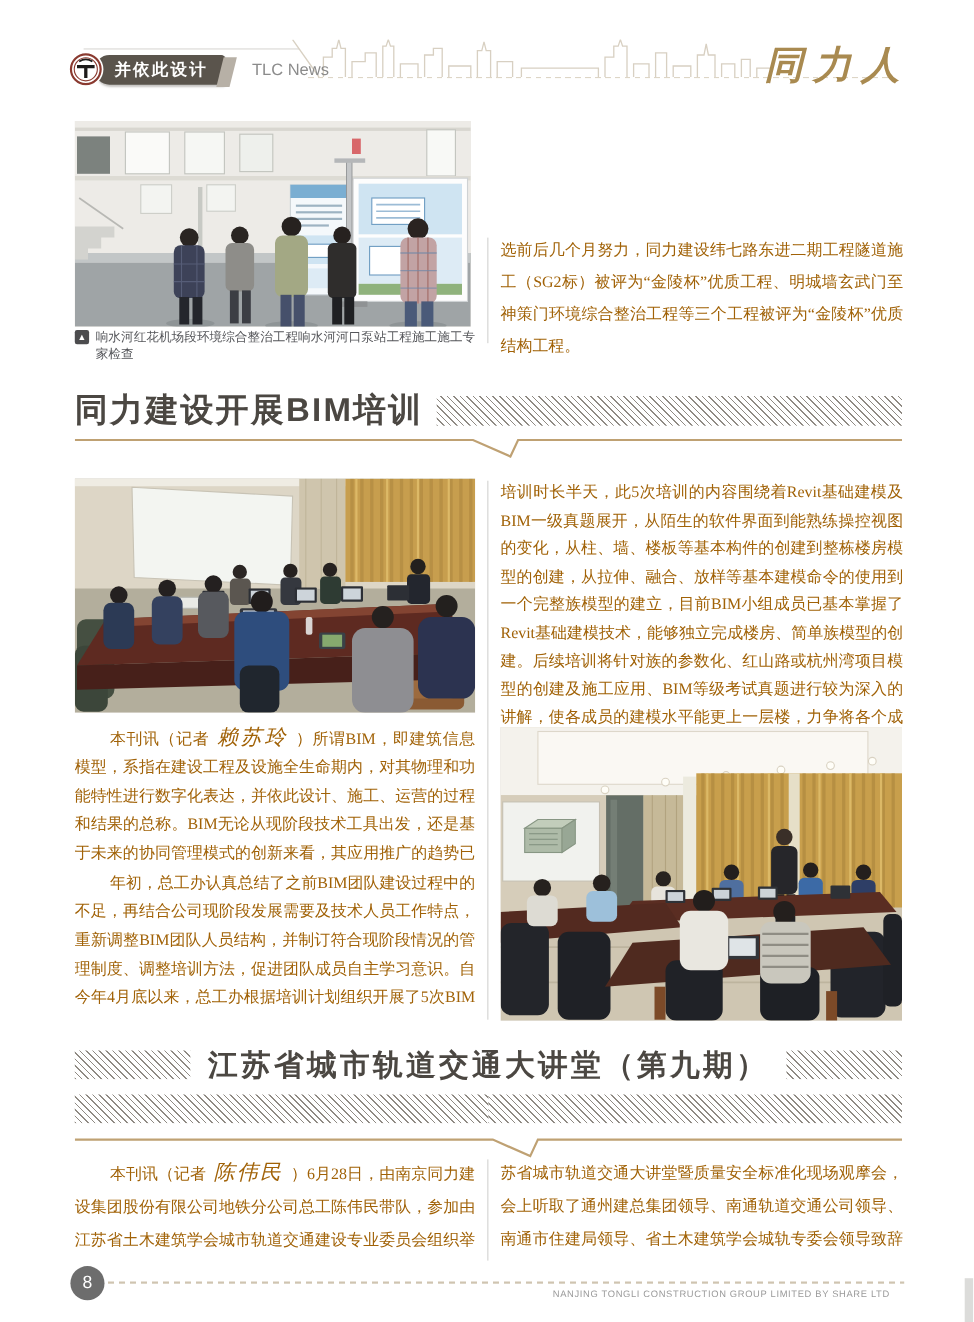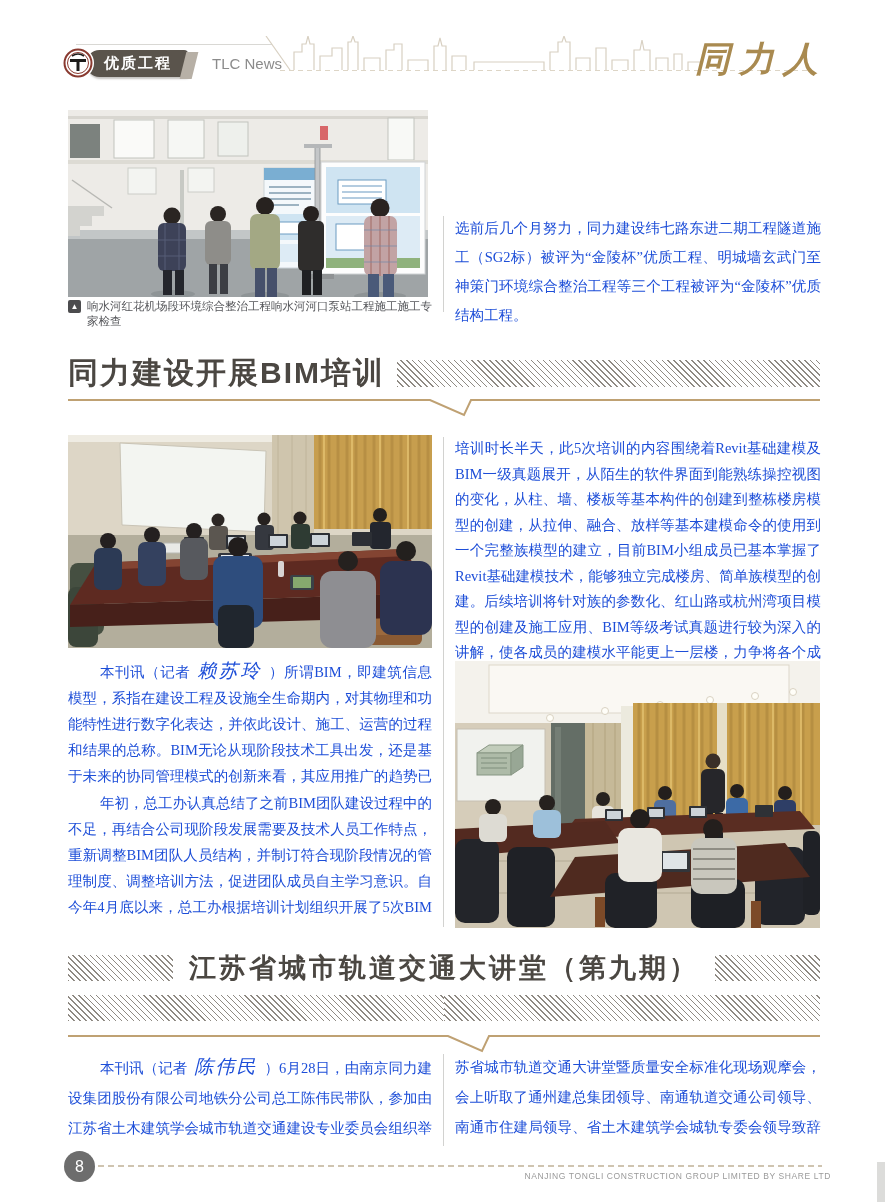--- a/index.html
+++ b/index.html
@@ -24,21 +24,21 @@
   .badge-en { margin-left:24px; color:#8b8b8b; font-size:15px;
     font-family:"Liberation Sans","DejaVu Sans",sans-serif; }
   .header-topline { position:absolute; left:76px; top:44px; width:196px; height:1px; background:#d9d8d4; }
   .header-dashline { position:absolute; left:280px; top:70px; width:530px; height:1px;
     background:repeating-linear-gradient(90deg,#ddd5c6 0 5px,transparent 5px 9px); }
   .skyline { position:absolute; left:264px; top:36px; }
   .masthead { position:absolute; left:695px; top:36px; font-size:35px; font-weight:bold; font-style:italic;
     color:#a98a50; letter-spacing:9px; font-family:"Liberation Serif","DejaVu Serif",serif; }
 
   
-  .body-para { text-align:justify; color:#1d4ed8; font-size:14.5px; overflow:hidden; }
+  .body-para { text-align:justify; color:#a16207; font-size:14.5px; overflow:hidden; }
   .indent { text-indent:2.2em; }
   .reporter { font-style:italic; letter-spacing:2px; font-size:19px; padding:0 7px; }
 
   
   .sec1-head { position:absolute; left:68px; top:353px; width:752px; display:flex; align-items:center; }
   .sec-title { font-family:"Liberation Sans","DejaVu Sans",sans-serif; font-weight:bold;
     color:#4b4742; font-size:30px; letter-spacing:2px; white-space:nowrap; }
   .hatch { background:repeating-linear-gradient(45deg,#8f8a83 0,#8f8a83 1px,transparent 1px,transparent 4.2px); }
   .sec1-hatch { flex:1; height:27px; margin-left:12px; }
   .sec2-head { position:absolute; left:68px; top:948px; width:752px;
@@ -61,21 +61,21 @@
 
   
   .col-divider { position:absolute; left:443px; width:1px; background:#d2d2d0; }
 
   
   .page-num { position:absolute; left:64px; top:1151px; width:31px; height:31px; border-radius:50%;
     background:#6d6d6d; color:#fff; display:flex; align-items:center; justify-content:center;
     font-family:"Liberation Sans","DejaVu Sans",sans-serif; font-size:16px; }
   .footer-rule { position:absolute; left:98px; top:1165px; width:724px; height:2px;
     background:repeating-linear-gradient(90deg,#cfc4b0 0 6px,transparent 6px 10px); }
-  .company { position:absolute; right:54px; top:1171px; color:#9a9a9a; font-size:8.5px;
+  .company { position:absolute; right:76px; top:1171px; color:#9a9a9a; font-size:8.5px;
     letter-spacing:.6px; font-family:"Liberation Sans","DejaVu Sans",sans-serif; }
   .corner-mark { position:absolute; right:0; bottom:0; width:8px; height:40px; background:#dcdcda; }
 </style>
 </head>
 <body>
 
 <div class="page">
 
   <div class="header-topline"></div>
   <div class="header-dashline"></div>
@@ -105,21 +105,21 @@
 
   <div class="brand">
     <span class="logo-wrap">
       <svg width="30" height="30" viewBox="0 0 30 30">
         <circle cx="15" cy="15" r="13.5" fill="#ffffff" stroke="#8a3a30" stroke-width="2"></circle>
         <circle cx="15" cy="15" r="10.5" fill="none" stroke="#8a3a30" stroke-width="1"></circle>
         <path d="M7 11 h16 v3 h-6.5 v9 h-3 v-9 H7 z" fill="#1d1b1a"></path>
         <path d="M9 8 q6 -4 12 0" fill="none" stroke="#1d1b1a" stroke-width="1.6"></path>
       </svg>
     </span>
-    <span class="badge">优质工程</span>
+    <span class="badge">并依此设计</span>
     <span class="badge-en">TLC News</span>
   </div>
 
   <div class="masthead">同力人</div>
 
   <div class="photo" style="left:68px; top:110px; width:360px; height:187px;">
     <svg width="360" height="187" viewBox="0 0 360 187">
       <rect width="360" height="187" fill="#edebe7"></rect>
       <rect y="120" width="360" height="67" fill="#9fa4a6"></rect>
       <rect y="120" width="360" height="9" fill="#c2c6c7"></rect>

